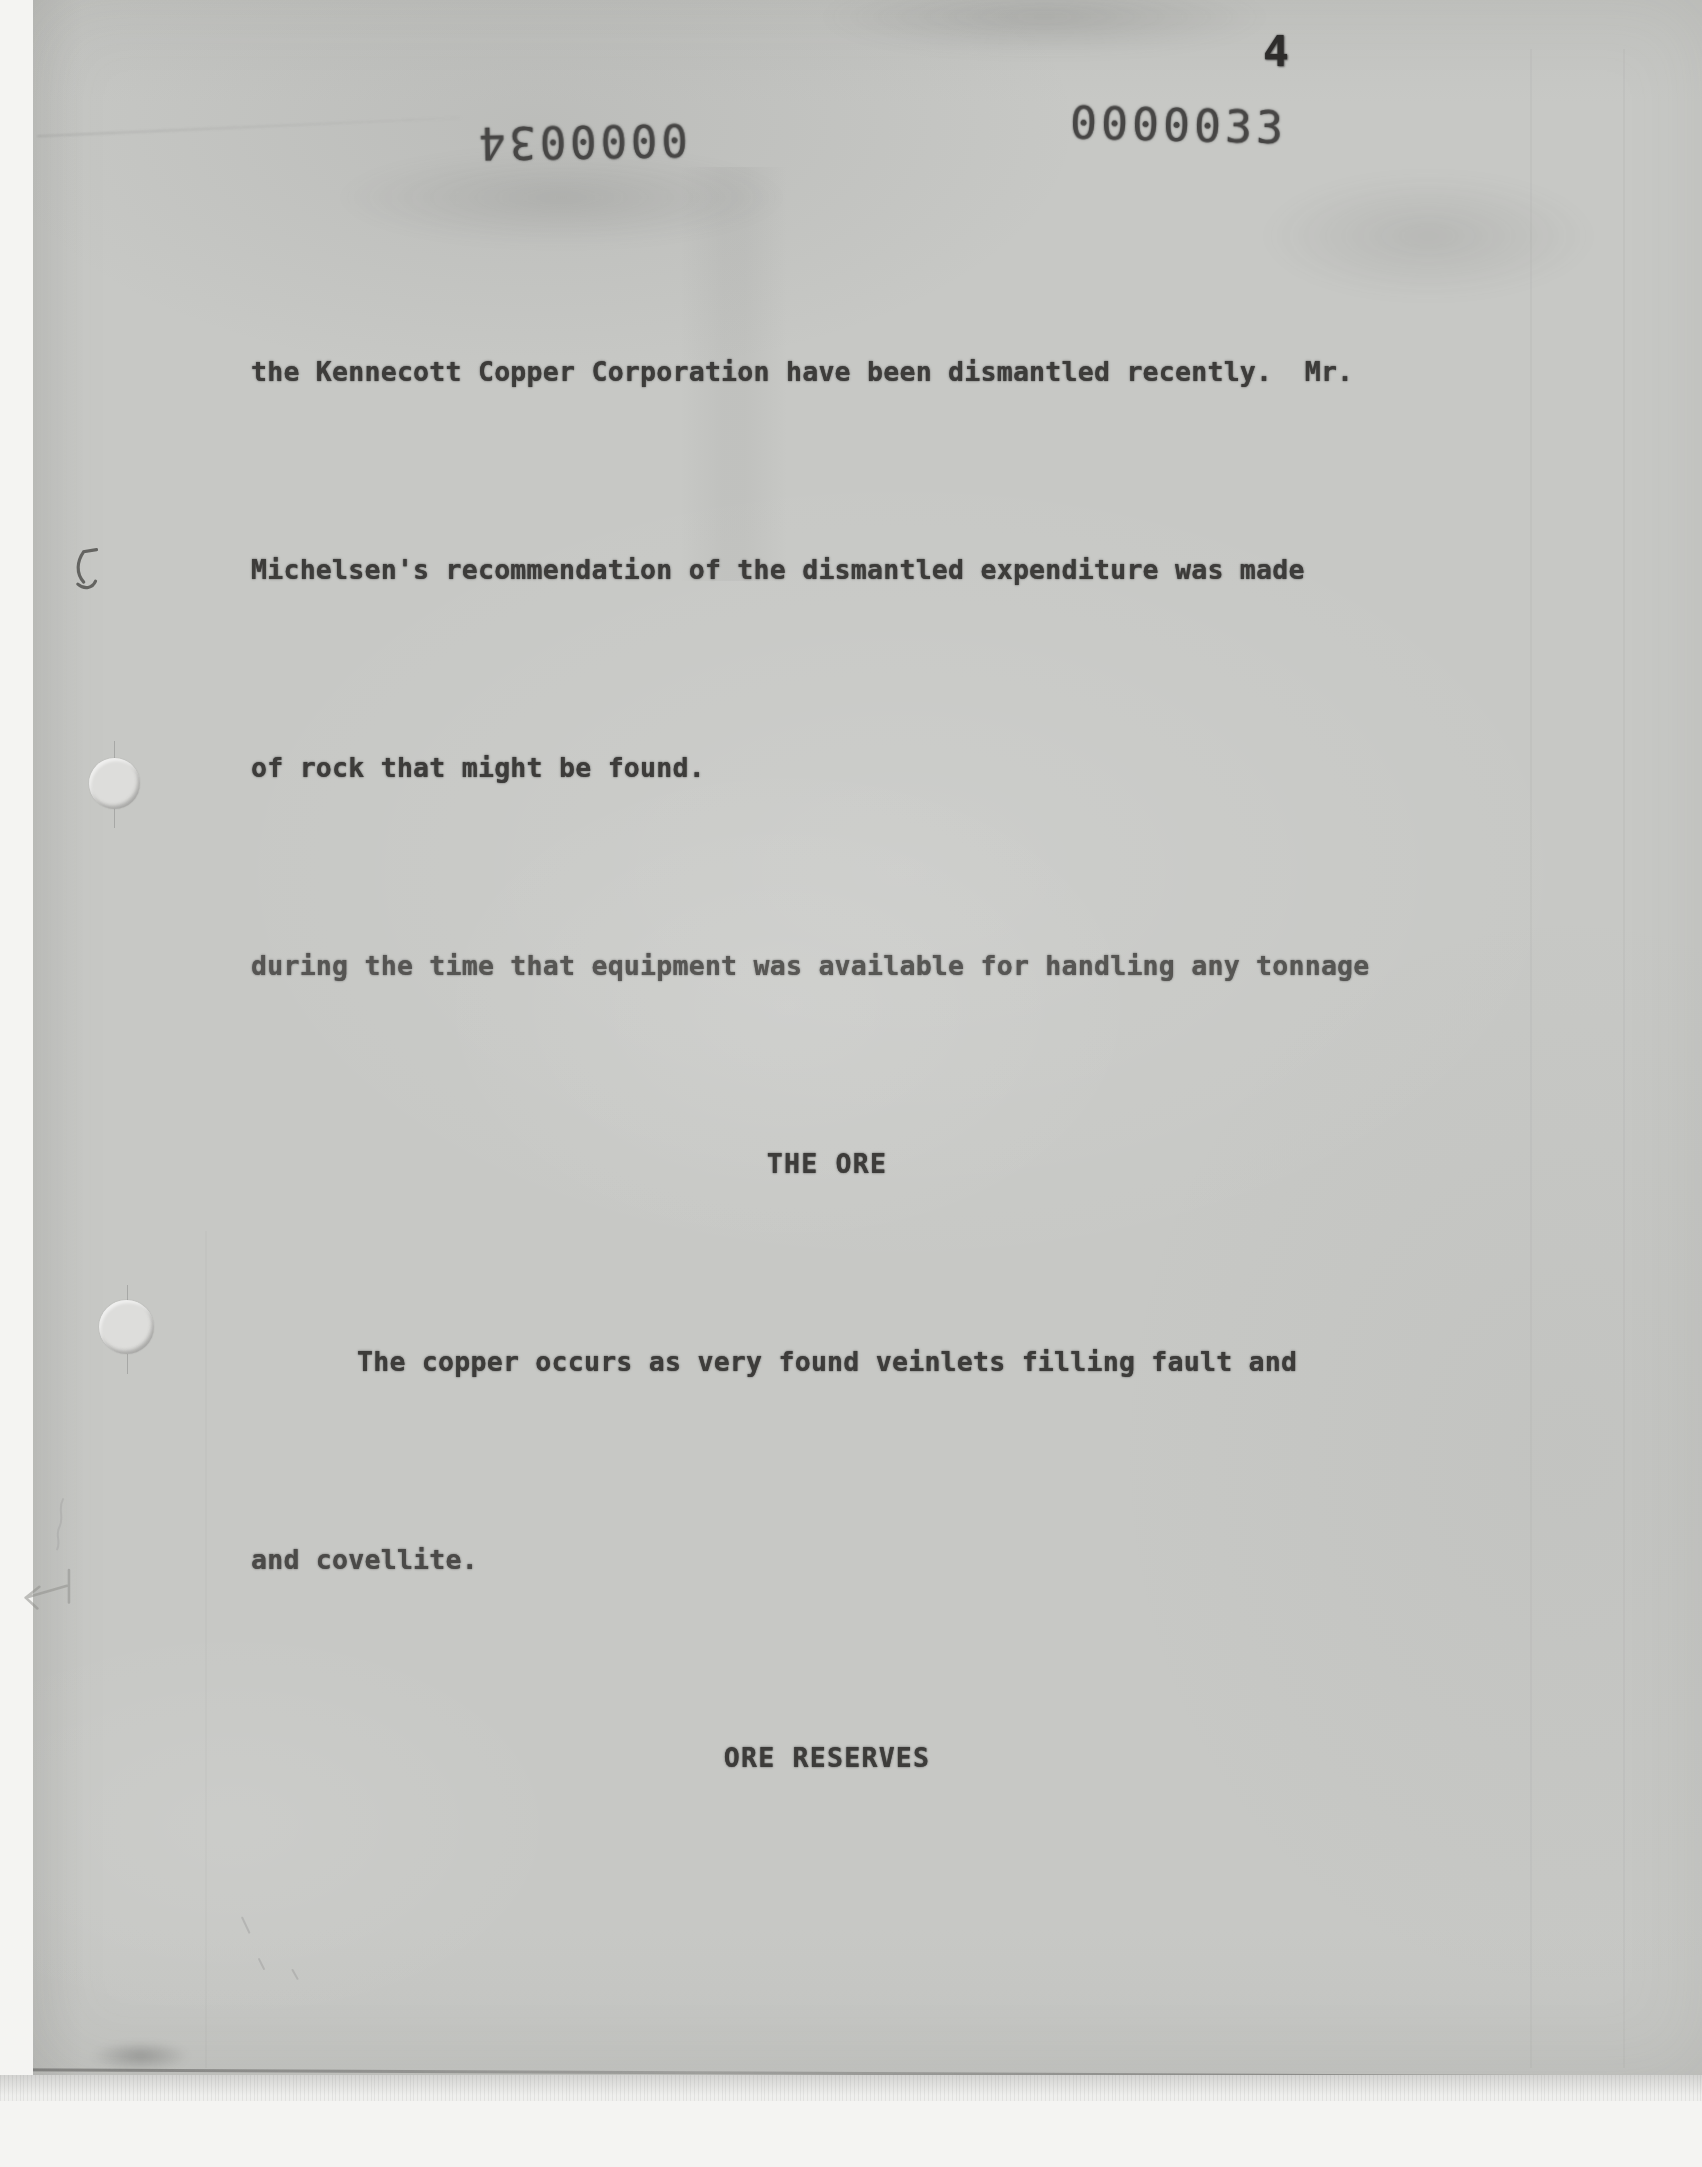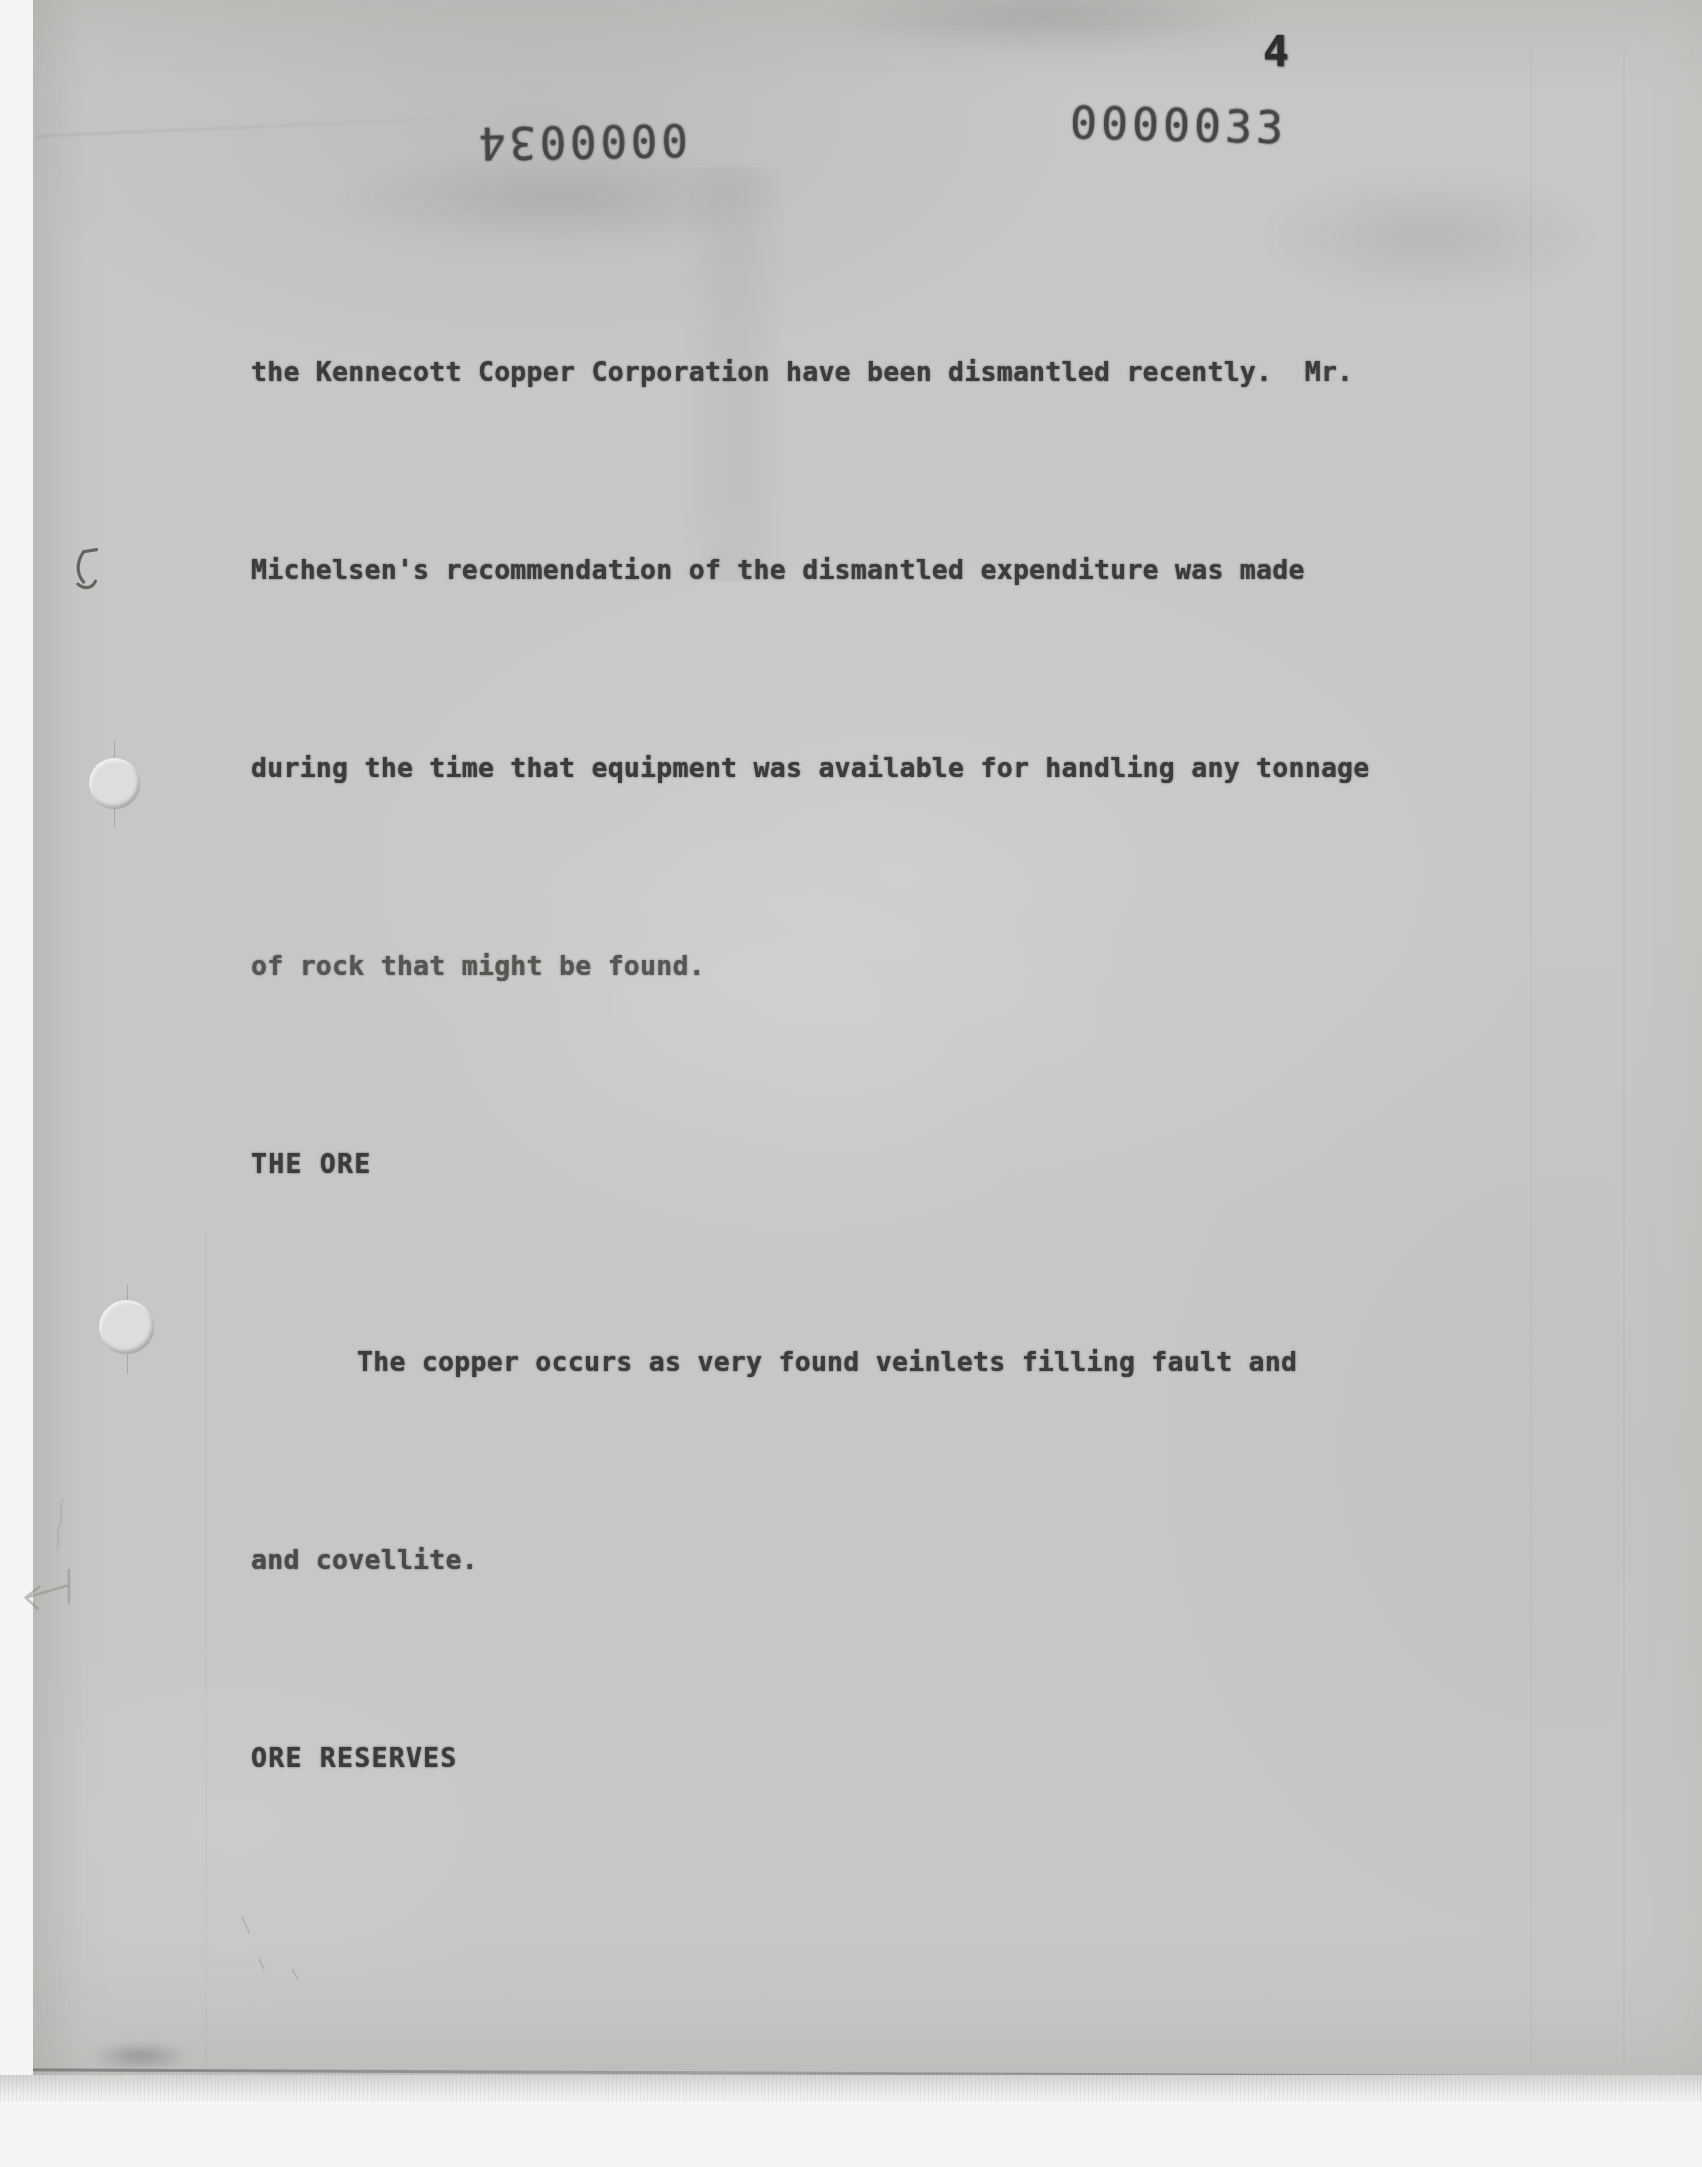--- a/index.html
+++ b/index.html
@@ -64,21 +64,21 @@
   
   .doc{
     position:absolute;left:251px;top:207px;width:1241px;
     font-size:26.6px;font-weight:700;line-height:66px;
     color:#3d3c3a;letter-spacing:0.2px;white-space:pre;
     text-shadow:0 0 1.3px rgba(45,45,45,.85), 0 0 3px rgba(70,70,70,.30);
     filter:blur(0.3px);
   }
   .row{height:66px;}
   .indent{padding-left:106px;}
-  .center{text-align:left;padding-right:89px;letter-spacing:1.2px;}
+  .center{text-align:center;padding-right:89px;letter-spacing:1.2px;}
   .row:nth-child(4){opacity:.82;}
   .row:nth-child(7){opacity:.90;}
   .row:nth-child(11){opacity:.86;}
   .row:nth-child(13){opacity:.90;}
   .row:nth-child(18){opacity:.92;}
   .row:nth-child(23){opacity:.88;}
 
   
   .stamp{
     position:absolute;font-family:"DejaVu Sans Mono","Liberation Mono",monospace;
@@ -122,22 +122,22 @@
   <div class="hole hole1"></div>
   <div class="hole hole2"></div>
 
   <div class="page-number">4</div>
   <div class="stamp stamp-left">0000034</div>
   <div class="stamp stamp-right">0000033</div>
 
   <div class="doc">
     <div class="row">the Kennecott Copper Corporation have been dismantled recently.  Mr.</div>
     <div class="row">Michelsen's recommendation of the dismantled expenditure was made</div>
+    <div class="row">of rock that might be found.</div>
     <div class="row">during the time that equipment was available for handling any tonnage</div>
-    <div class="row">of rock that might be found.</div>
     <div class="row center">THE ORE</div>
     <div class="row indent">The copper occurs as very found veinlets filling fault and</div>
     <div class="row">and covellite.</div>
     <div class="row center">ORE RESERVES</div>
     
     
     
     
     
     

